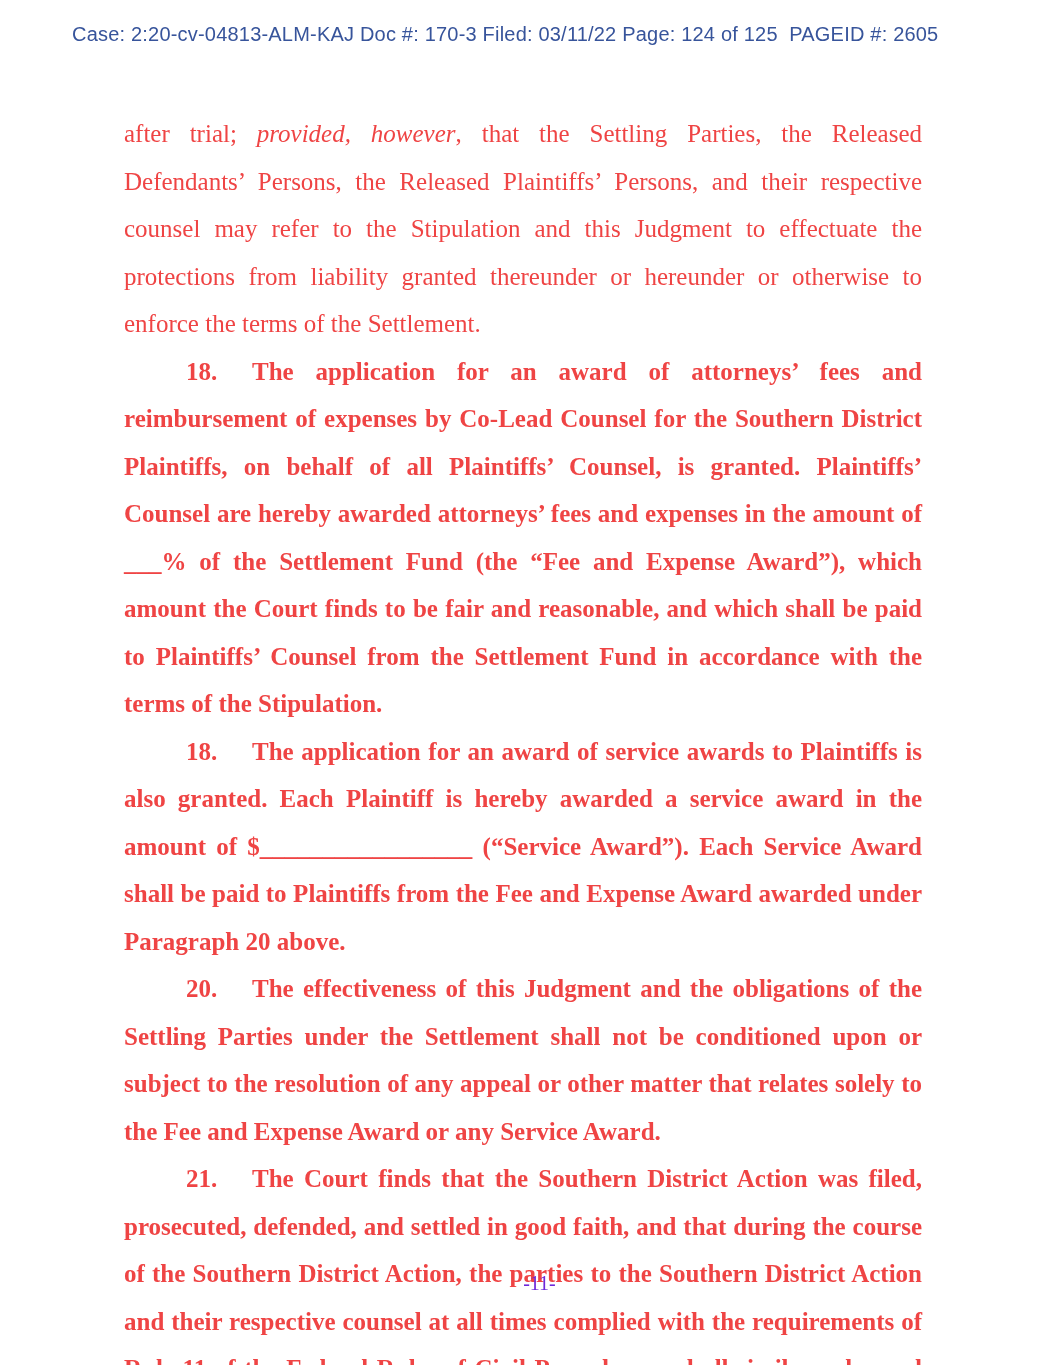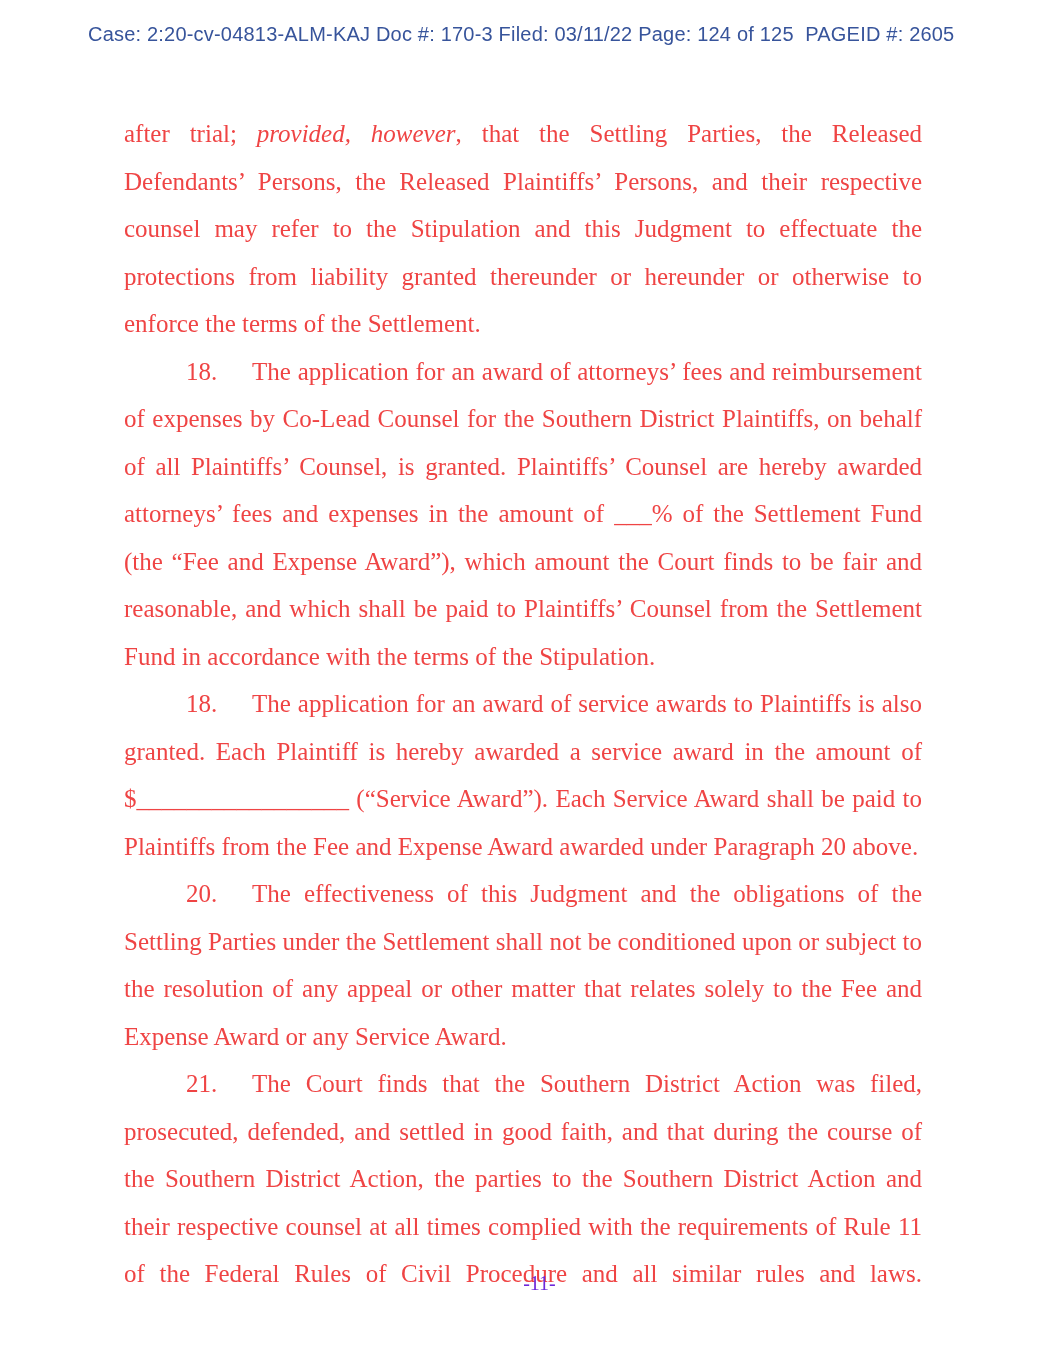--- a/index.html
+++ b/index.html
@@ -10,21 +10,21 @@
   .page {
     position: relative;
     width: 1055px;
     height: 1365px;
     background: #ffffff;
     overflow: hidden;
     font-family: "Liberation Serif", serif;
   }
   .case-header {
     position: absolute;
-    left: 88px;
+    left: 72px;
     top: 22px;
     font-family: "Liberation Sans", sans-serif;
     font-size: 20px;
     line-height: 24px;
     white-space: pre;
     letter-spacing: 0.2px;
   }
   .doc-body {
     position: absolute;
     left: 124px;
@@ -34,20 +34,21 @@
     line-height: 47.5px;
     color: #ef4444;
     text-align: justify;
   }
   .doc-body p {
     margin: 0;
     padding: 0;
   }
   .doc-body p.numbered {
     text-indent: 62px;
+    font-weight: bold;
   }
   .pnum {
     display: inline-block;
     width: 66px;
     text-indent: 0;
   }
   
   .doc-body p:last-child {
     text-align-last: justify;
   }

